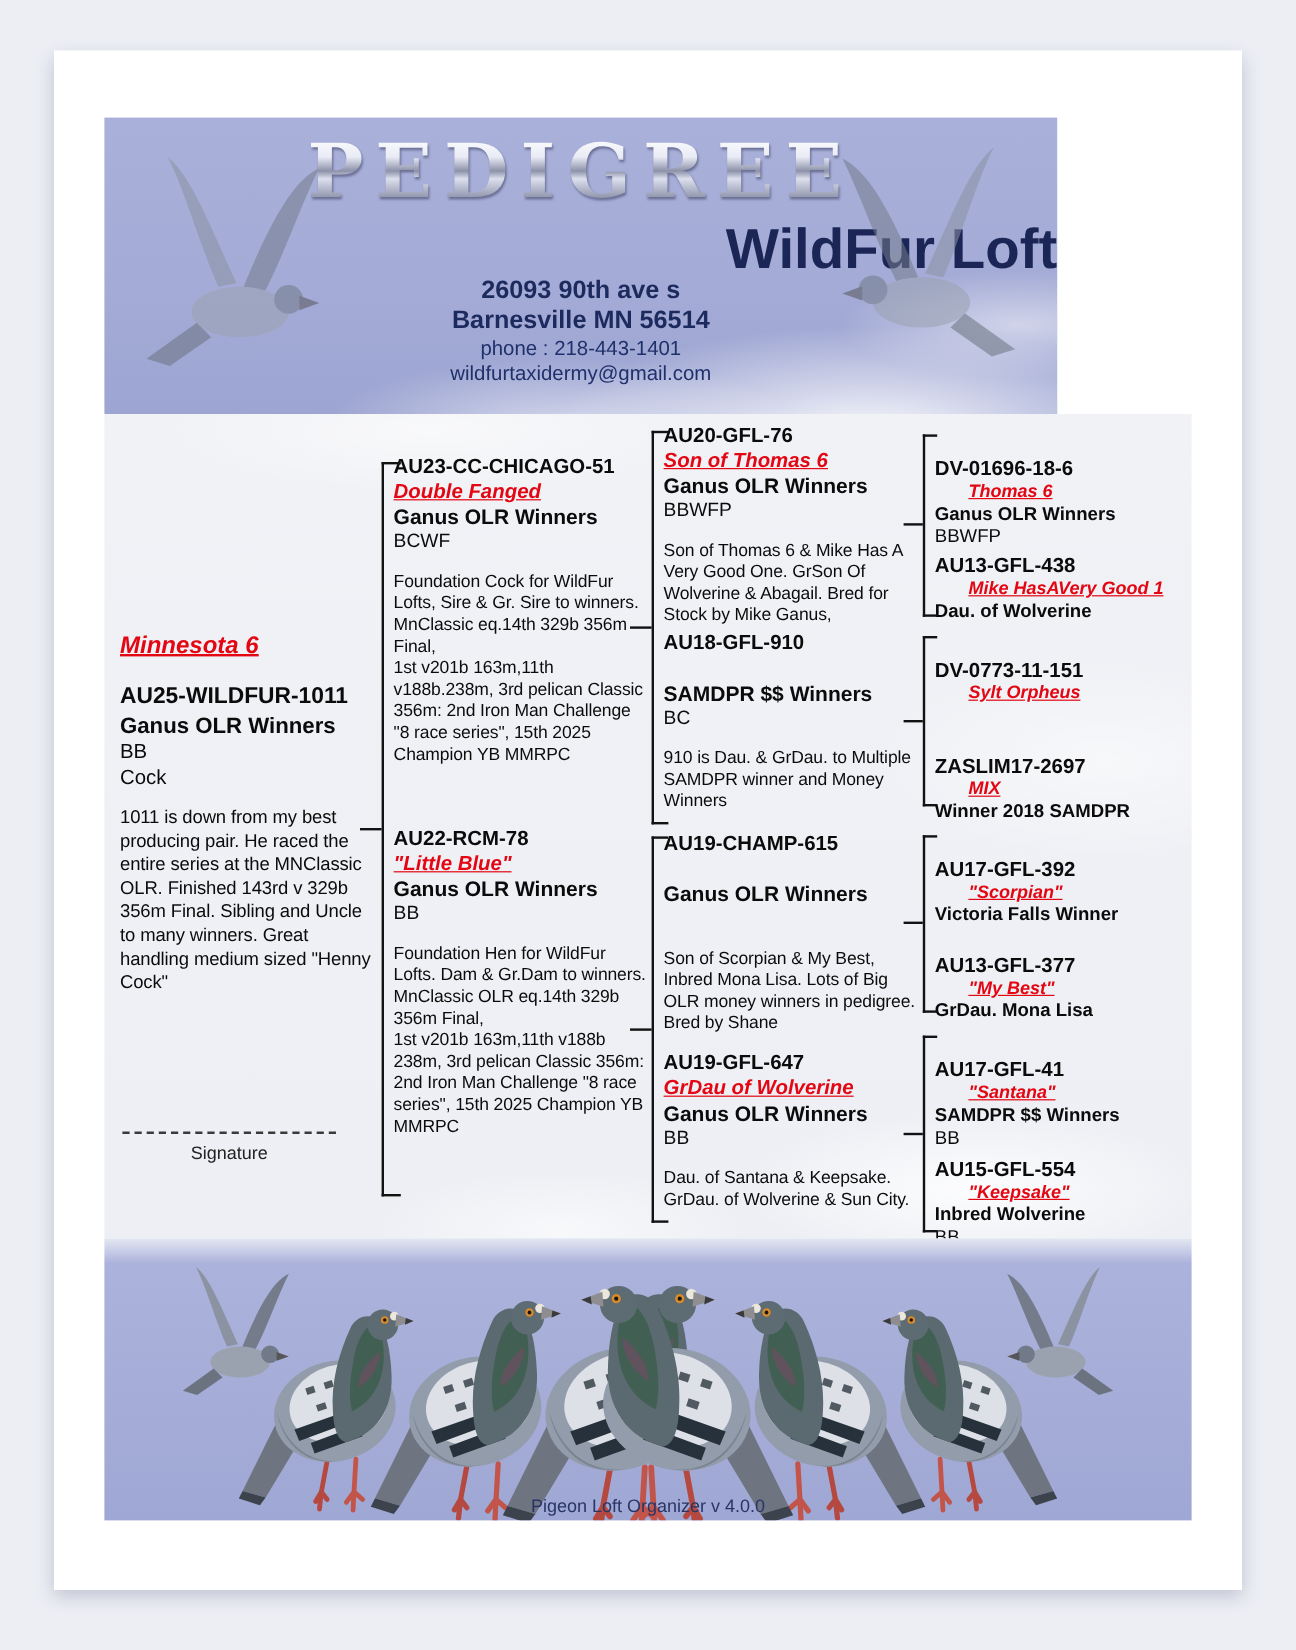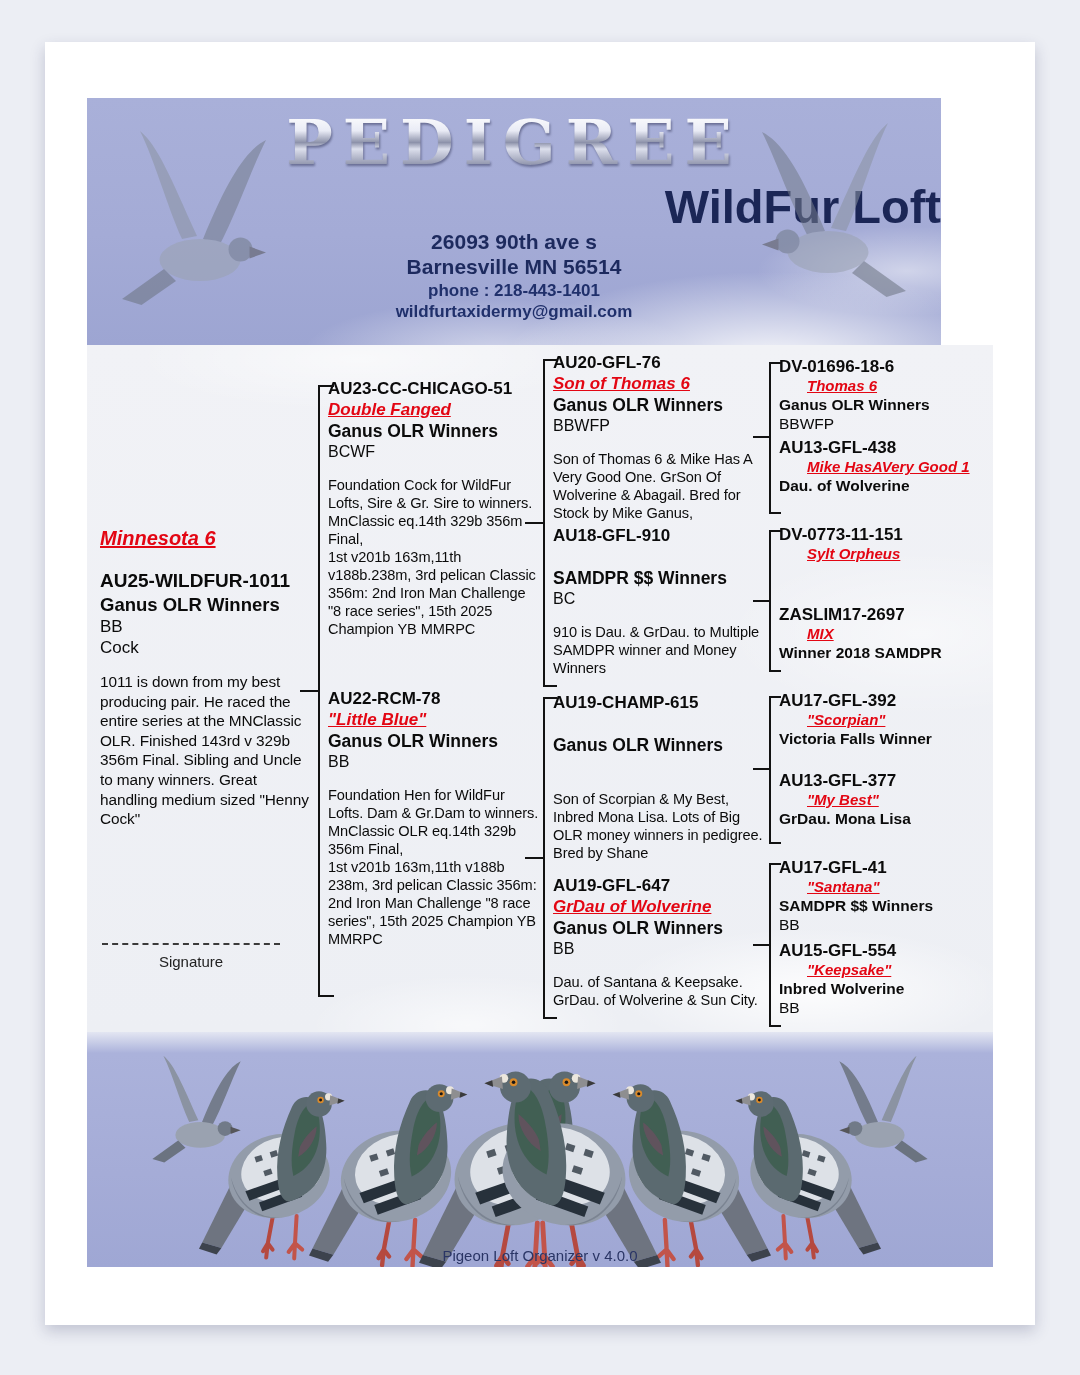--- a/index.html
+++ b/index.html
@@ -9,39 +9,39 @@
     font-family:"Liberation Sans", sans-serif;
     -webkit-font-smoothing:antialiased;
   }
   .page-card{
     position:absolute;left:45px;top:42px;width:990px;height:1283px;
     background:#ffffff;
     box-shadow:0 6px 14px rgba(40,45,90,.22);
   }
   
   .sky-header{
-    position:absolute;left:42px;top:56px;width:854px;height:247px;
+    position:absolute;left:42px;top:56px;width:794px;height:247px;
     background:
       radial-gradient(ellipse 430px 150px at 80% 108%, rgba(255,255,255,.96), rgba(255,255,255,0) 62%),
       radial-gradient(ellipse 280px 80px at 48% 104%, rgba(255,255,255,.55), rgba(255,255,255,0) 70%),
       radial-gradient(ellipse 200px 60px at 96% 70%, rgba(255,255,255,.5), rgba(255,255,255,0) 75%),
       linear-gradient(180deg,#a9b0d9 0%,#a4abd6 55%,#9da5d2 100%);
     overflow:hidden;
   }
   .ped-title{
     position:relative;margin-top:12px;text-align:center;
     font-family:"DejaVu Serif", serif;font-weight:bold;
     font-size:62px;letter-spacing:10px;line-height:1.05;
     background:linear-gradient(180deg,#ffffff 4%,#e9ebf5 32%,#8d92aa 50%,#dcdfec 60%,#6d7390 96%);
     -webkit-background-clip:text;background-clip:text;color:transparent;
     filter:drop-shadow(1px 2px 1px rgba(55,58,92,.55));
   }
   .loft-name{margin-top:8px;text-align:right;color:#1b2656;font-size:47px;font-weight:bold;line-height:1.0;}
   .addr{text-align:center;color:#1d2a5e;font-size:21px;font-weight:bold;line-height:1.18;}
-  .contact{text-align:center;color:#20306b;font-size:17px;font-weight:bold;line-height:1.25;}
+  .contact{text-align:center;color:#20306b;font-size:17px;font-weight:normal;line-height:1.25;}
   .hdr-bird{position:absolute;opacity:.55;}
   
   .pedigree{
     position:absolute;left:42px;top:303px;width:906px;height:687px;
     background:
       radial-gradient(ellipse 280px 90px at 80% 94%, rgba(255,255,255,.85), rgba(255,255,255,0) 70%),
       radial-gradient(ellipse 220px 70px at 42% 99%, rgba(255,255,255,.6), rgba(255,255,255,0) 72%),
       radial-gradient(ellipse 260px 110px at 92% 42%, rgba(255,255,255,.5), rgba(255,255,255,0) 75%),
       radial-gradient(ellipse 300px 70px at 30% 2%, rgba(255,255,255,.55), rgba(255,255,255,0) 75%),
       linear-gradient(180deg,#f1f2f6 0%,#edeff4 100%);
@@ -55,21 +55,21 @@
   .pcolor{font-size:16px;line-height:20px;min-height:20px;}
   .notes{font-size:14.6px;font-weight:normal;line-height:18px;white-space:pre-line;margin-top:14px;letter-spacing:-0.1px;}
   
   .c1 .pname{font-size:20px;line-height:26px;margin-bottom:18px;}
   .c1 .band{font-size:19px;line-height:24px;}
   .c1 .strain{font-size:18.5px;line-height:23px;}
   .c1 .pcolor{font-size:17px;line-height:21px;}
   .c1 .sex{font-size:17px;line-height:21px;}
   .c1 .notes{font-size:15.4px;line-height:19.6px;}
   
-  .c4 .band{font-size:17px;line-height:20px;}
+  .c4 .band{font-size:17px;line-height:20px;margin-top:24px;}
   .c4 .pname{font-size:15px;line-height:18px;min-height:18px;margin-left:28px;}
   .c4 .info1{font-size:15.5px;font-weight:bold;line-height:19px;min-height:19px;white-space:nowrap;}
   .c4 .info2{font-size:15.5px;line-height:19px;min-height:19px;}
   
   .vline,.hline{position:absolute;background:#121212;}
   .vline{width:2px;}
   .hline{height:2px;}
   
   .sig-line{position:absolute;left:15px;top:598px;width:178px;border-top:2px dashed #3a3a3a;}
   .sig-label{position:absolute;left:15px;top:608px;width:178px;text-align:center;

